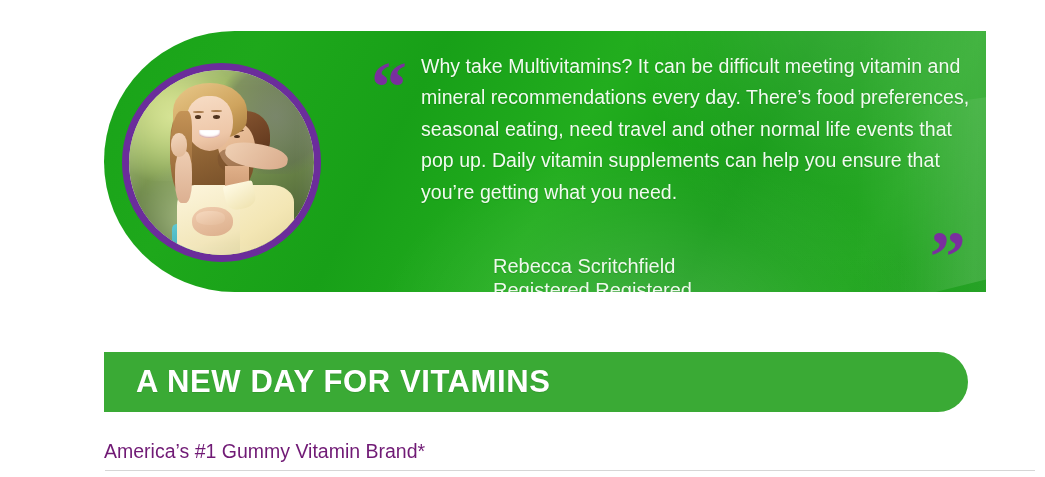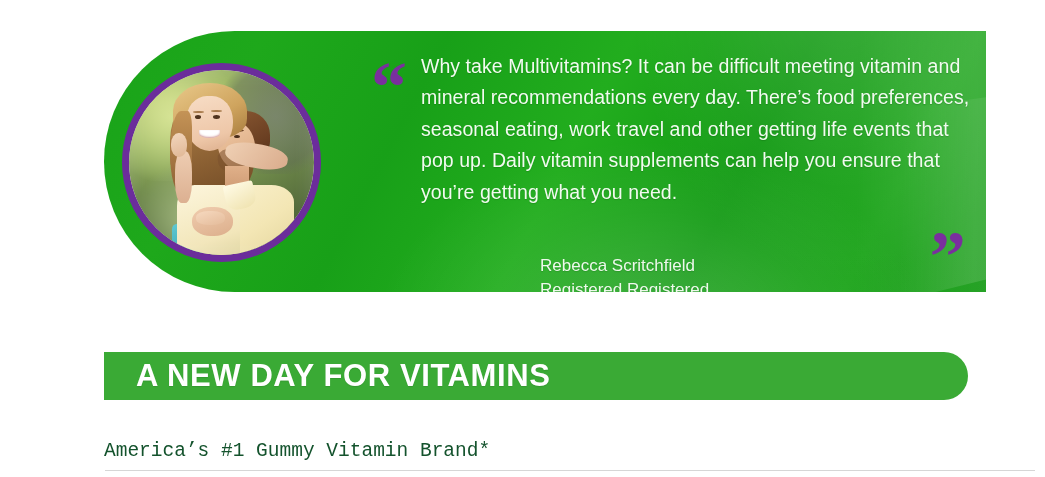--- a/index.html
+++ b/index.html
@@ -176,36 +176,36 @@
     font-size: 72px;
     font-weight: bold;
     line-height: 1;
     color: #7a2f9e;
     letter-spacing: -3px;
     transform: rotate(180deg);
   }
 
   .attribution {
     position: absolute;
-    left: 436px;
+    left: 389px;
     top: 223px;
     color: #eef9ec;
-    font-size: 17px;
+    font-size: 20px;
     line-height: 24px;
     text-shadow: 0 1px 1px rgba(0,70,0,0.20);
   }
   .attribution div { white-space: nowrap; }
 
   
   .pill-banner {
     position: absolute;
     left: 104px;
     top: 352px;
     width: 864px;
-    height: 48px;
+    height: 60px;
     border-radius: 0 30px 30px 0;
     background: #3aaa35;
   }
   .pill-banner-title {
     position: absolute;
     left: 32px;
     top: 50%;
     transform: translateY(-50%);
     color: #ffffff;
     font-size: 31px;
@@ -215,22 +215,22 @@
     white-space: nowrap;
     text-shadow: 0 1px 1px rgba(0,0,0,0.10);
   }
 
   
   .subhead {
     position: absolute;
     left: 104px;
     top: 440px;
     font-size: 19.5px;
-    color: #14532d;
-    font-family: Liberation Mono, monospace;
+    color: #701a75;
+    font-family: Liberation Sans, sans-serif;
     white-space: nowrap;
   }
   .divider {
     position: absolute;
     left: 105px;
     top: 470px;
     width: 930px;
     height: 1px;
     background: #d6d6d6;
   }
@@ -271,21 +271,21 @@
       <div class="w-arm"></div>
       <div class="w-hand"></div>
       <div class="m-hands"></div>
       <div class="m-fingers"></div>
       <div class="photo-soften"></div>
     </div>
   </div>
 
   <div class="quote-wrap">
     <span class="quote-open">“</span>
-    <p class="quote-text">Why take Multivitamins? It can be difficult meeting vitamin and mineral recommendations every day. There’s food preferences, seasonal eating, work travel and other getting life events that pop up. Daily vitamin supplements can help you ensure that you’re getting what you need.</p>
+    <p class="quote-text">Why take Multivitamins? It can be difficult meeting vitamin and mineral recommendations every day. There’s food preferences, seasonal eating, need travel and other normal life events that pop up. Daily vitamin supplements can help you ensure that you’re getting what you need.</p>
     <span class="quote-close">“</span>
   </div>
 
   <div class="attribution">
     <div>Rebecca Scritchfield</div>
     <div>Registered Registered</div>
   </div>
 </div>
 
 <div class="pill-banner">

